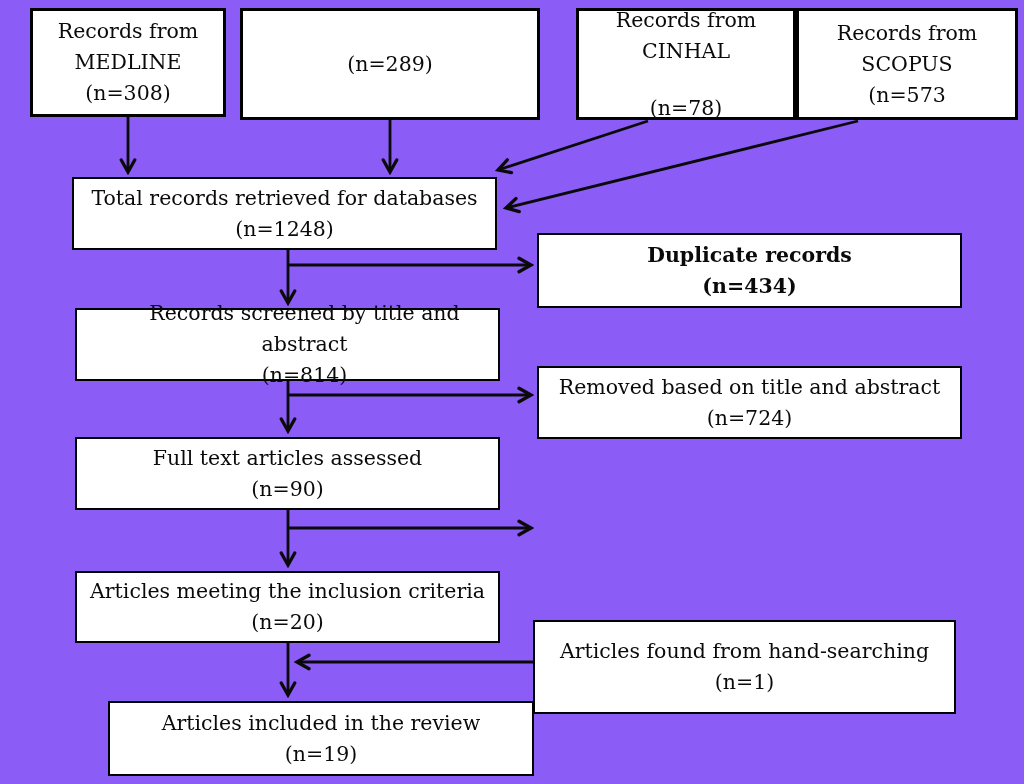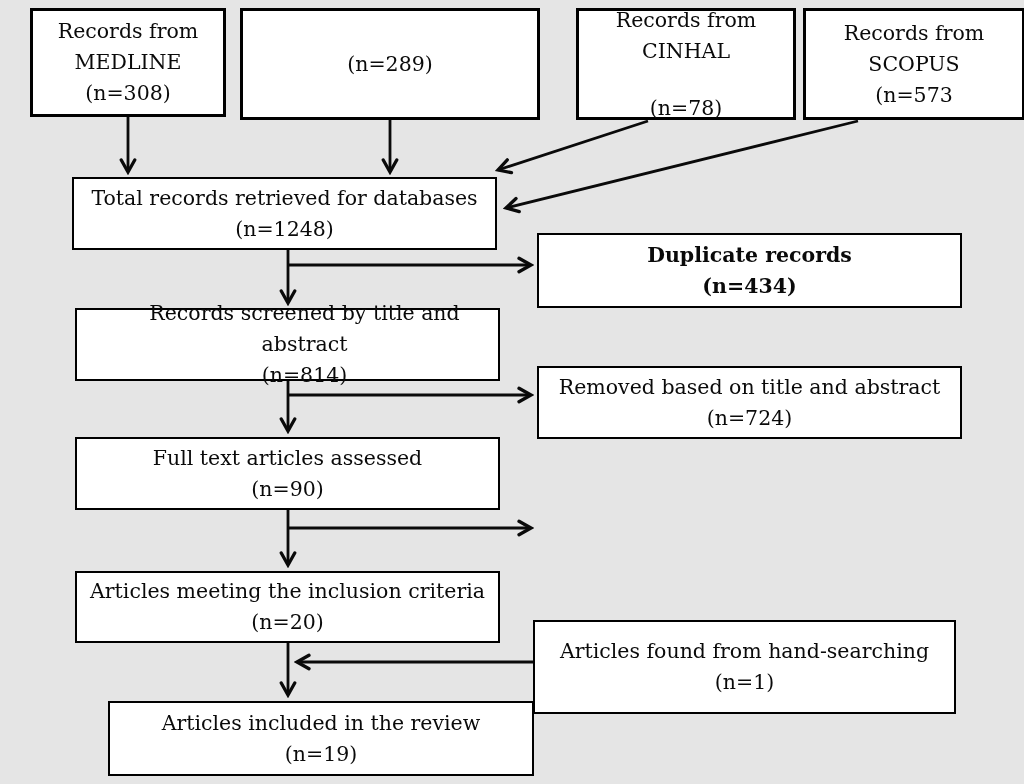--- a/index.html
+++ b/index.html
@@ -4,21 +4,21 @@
 <style>
   html, body {
     margin: 0;
     padding: 0;
     background: #ffffff;
   }
   #canvas {
     position: relative;
     width: 1024px;
     height: 784px;
-    background: #e5e5e5;
+    background: #8b5cf6;
     overflow: hidden;
     font-family: "DejaVu Serif", "Liberation Serif", serif;
     color: #0a0a0a;
   }
   #arrows {
     position: absolute;
     left: 0; top: 0;
     width: 1024px;
     height: 784px;
   }
@@ -74,21 +74,21 @@
 
   <div class="box thick" style="left:240px; top:8px; width:300px; height:112px;">
     <div class="line">(n=289)</div>
   </div>
 
   <div class="box thick" style="left:576px; top:8px; width:220px; height:112px;gap:26px;">
     <div class="line">Records from CINHAL</div>
     <div class="line">(n=78)</div>
   </div>
 
-  <div class="box thick" style="left:796px; top:8px; width:222px; height:112px;margin-left:7px;">
+  <div class="box thick" style="left:796px; top:8px; width:222px; height:112px;">
     <div class="line">Records from SCOPUS</div>
     <div class="line">(n=573</div>
   </div>
 
   <div class="box" style="left:72px; top:177px; width:425px; height:73px;">
     <div class="line">Total records retrieved for databases</div>
     <div class="line">(n=1248)</div>
   </div>
 
   <div class="box" style="left:75px; top:308px; width:425px; height:73px;padding-left:38px;">

